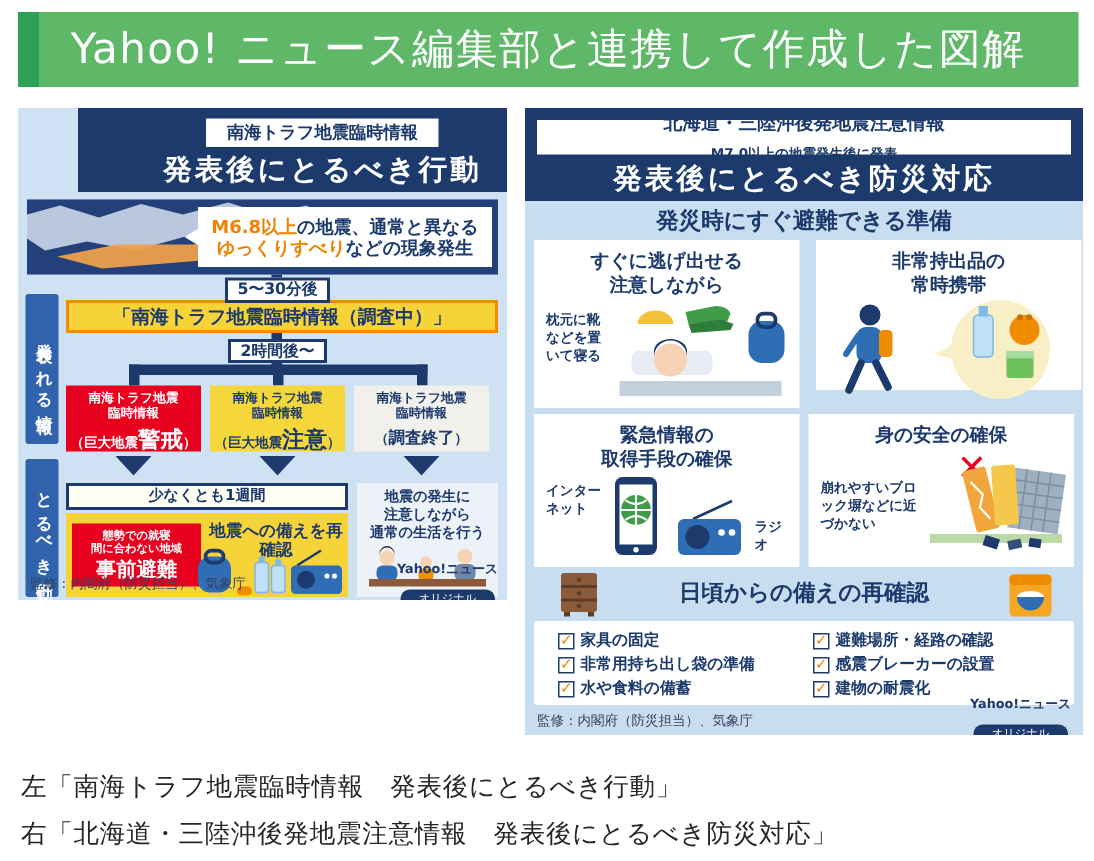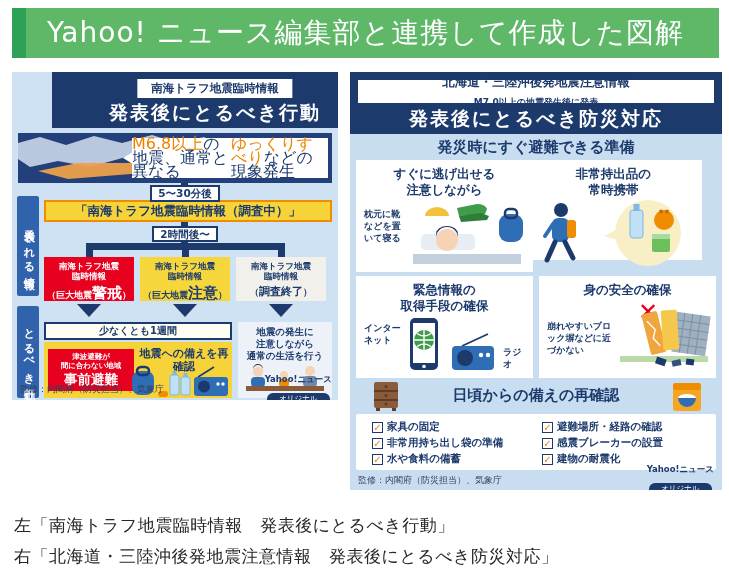--- a/index.html
+++ b/index.html
@@ -21,21 +21,21 @@
   .credit-badge { display:inline-block; background:#1c3a6c; color:#fff; font-size:7.5px; border-radius:9px; padding:1px 12px; margin-top:1px; }
 
   
   .lp { left:12px; top:72px; width:326px; height:328px; background:#cfe2f4; }
   .lp-head { height:56px;margin-left:40px; }
   .lp-badge { position:absolute; left:50%; transform:translateX(-50%); top:7px; padding:2px 14px; font-size:11.5px; white-space:nowrap; }
   .lp-title { position:absolute; left:0; top:28px; width:100%; text-align:center; color:#fff; font-size:19px; font-weight:bold; letter-spacing:2px; }
   .lp-body { position:absolute; left:0; top:56px; width:326px; height:272px; }
 
   .map { position:absolute; left:6px; top:5px; width:314px; height:50px; background:#24407a; overflow:hidden; }
-  .callout { position:absolute; right:4px; top:5px; width:196px; height:40px; background:#fff; font-size:16px; font-weight:normal; color:#1c3a6c; display:flex; flex-direction:row; justify-content:center; align-items:center; line-height:14px; }
+  .callout { position:absolute; right:4px; top:5px; width:196px; height:40px; background:#fff; font-size:12px; font-weight:bold; color:#1c3a6c; display:flex; flex-direction:column; justify-content:center; align-items:center; line-height:14px; }
   .callout:before { content:""; position:absolute; left:-9px; top:14px; border-top:6px solid transparent; border-bottom:6px solid transparent; border-right:10px solid #fff; }
   .orange-t { color:#ef8200; }
 
   .vline { position:absolute; width:7px; background:#1c3a6c; left:169px; }
   .tbox { position:absolute; background:#fff; border:2px solid #1c3a6c; color:#1c3a6c; font-size:10.5px; font-weight:bold; text-align:center; line-height:13px; z-index:2; }
 
   .invest { position:absolute; left:32px; top:72px; width:288px; height:22px; background:#f6d338; border:2px solid #f08c00; color:#1c3a6c; font-size:12.5px; font-weight:bold; text-align:center; line-height:18px; }
 
   .hbar { position:absolute; left:74px; top:115px; width:199px; height:7px; background:#1c3a6c; }
   .stub { position:absolute; top:115px; width:7px; height:14px; background:#1c3a6c; }
@@ -149,21 +149,21 @@
         <div class="bs"><span>（</span><span class="big" style="font-size:11px;">調査終了</span><span>）</span></div>
       </div>
 
       <div class="down-arrow" style="left:65px;"></div>
       <div class="down-arrow" style="left:161px;"></div>
       <div class="down-arrow" style="left:257px;"></div>
 
       <div class="week">少なくとも1週間</div>
       <div class="lp-ybox">
         <div class="evac">
-          <div class="es"><span>津波避難が</span><br><span>間に合わない地域</span></div>
+          <div class="es"><span>態勢での就寝</span><br><span>間に合わない地域</span></div>
           <div class="eb">事前避難</div>
         </div>
         <div class="recheck">地震への備えを再確認</div>
         <svg class="lp-goods" width="100" height="34" viewBox="0 0 100 34">
           <rect x="2" y="8" width="22" height="24" rx="8" fill="#2f6db5"></rect>
           <rect x="7" y="4" width="12" height="8" rx="4" fill="none" stroke="#1c3a6c" stroke-width="2.5"></rect>
           <rect x="28" y="28" width="10" height="6" rx="3" fill="#f08c00"></rect>
           <rect x="40" y="12" width="9" height="20" rx="2" fill="#bfe0f5" stroke="#7fb7e6"></rect>
           <rect x="42.5" y="8" width="4" height="4" fill="#7fb7e6"></rect>
           <rect x="51" y="14" width="9" height="18" rx="2" fill="#bfe0f5" stroke="#7fb7e6"></rect>
@@ -225,21 +225,21 @@
           <path d="M52,16 l22,-3 l8,3 l-2,4 l-26,2 Z" fill="#2e7d3a"></path>
           <rect x="92" y="14" width="24" height="28" rx="9" fill="#2f6db5"></rect>
           <rect x="98" y="9" width="12" height="9" rx="4" fill="none" stroke="#1c3a6c" stroke-width="2.5"></rect>
           <rect x="14" y="34" width="54" height="16" rx="5" fill="#e8edf4"></rect>
           <circle cx="40" cy="40" r="11" fill="#f6d3b4"></circle>
           <path d="M29,38 a11,11 0 0 1 22,0 l0,-4 a11,8 0 0 0 -22,0 Z" fill="#1c3a6c"></path>
           <rect x="6" y="54" width="108" height="10" fill="#c2cfdd"></rect>
         </svg>
       </div>
 
-      <div class="card" style="left:175px;top:26px;height:100px;">
+      <div class="card" style="left:194px;top:26px;height:100px;">
         <div class="ct"><span>非常持出品の</span><br><span>常時携帯</span></div>
         <svg style="position:absolute;left:14px;top:42px;" width="46" height="64" viewBox="0 0 46 64">
           <circle cx="22" cy="8" r="7" fill="#1c3a6c"></circle>
           <rect x="13" y="16" width="17" height="24" rx="6" fill="#2f6db5"></rect>
           <rect x="28" y="18" width="9" height="18" rx="3" fill="#f08c00"></rect>
           <path d="M16,40 L8,58 M26,40 L34,56" stroke="#1c3a6c" stroke-width="5" stroke-linecap="round"></path>
           <path d="M14,22 L6,34" stroke="#2f6db5" stroke-width="4" stroke-linecap="round"></path>
         </svg>
         <svg style="position:absolute;right:14px;top:38px;" width="86" height="70" viewBox="0 0 86 70">
           <circle cx="46" cy="35" r="33" fill="#f9efc7"></circle>

